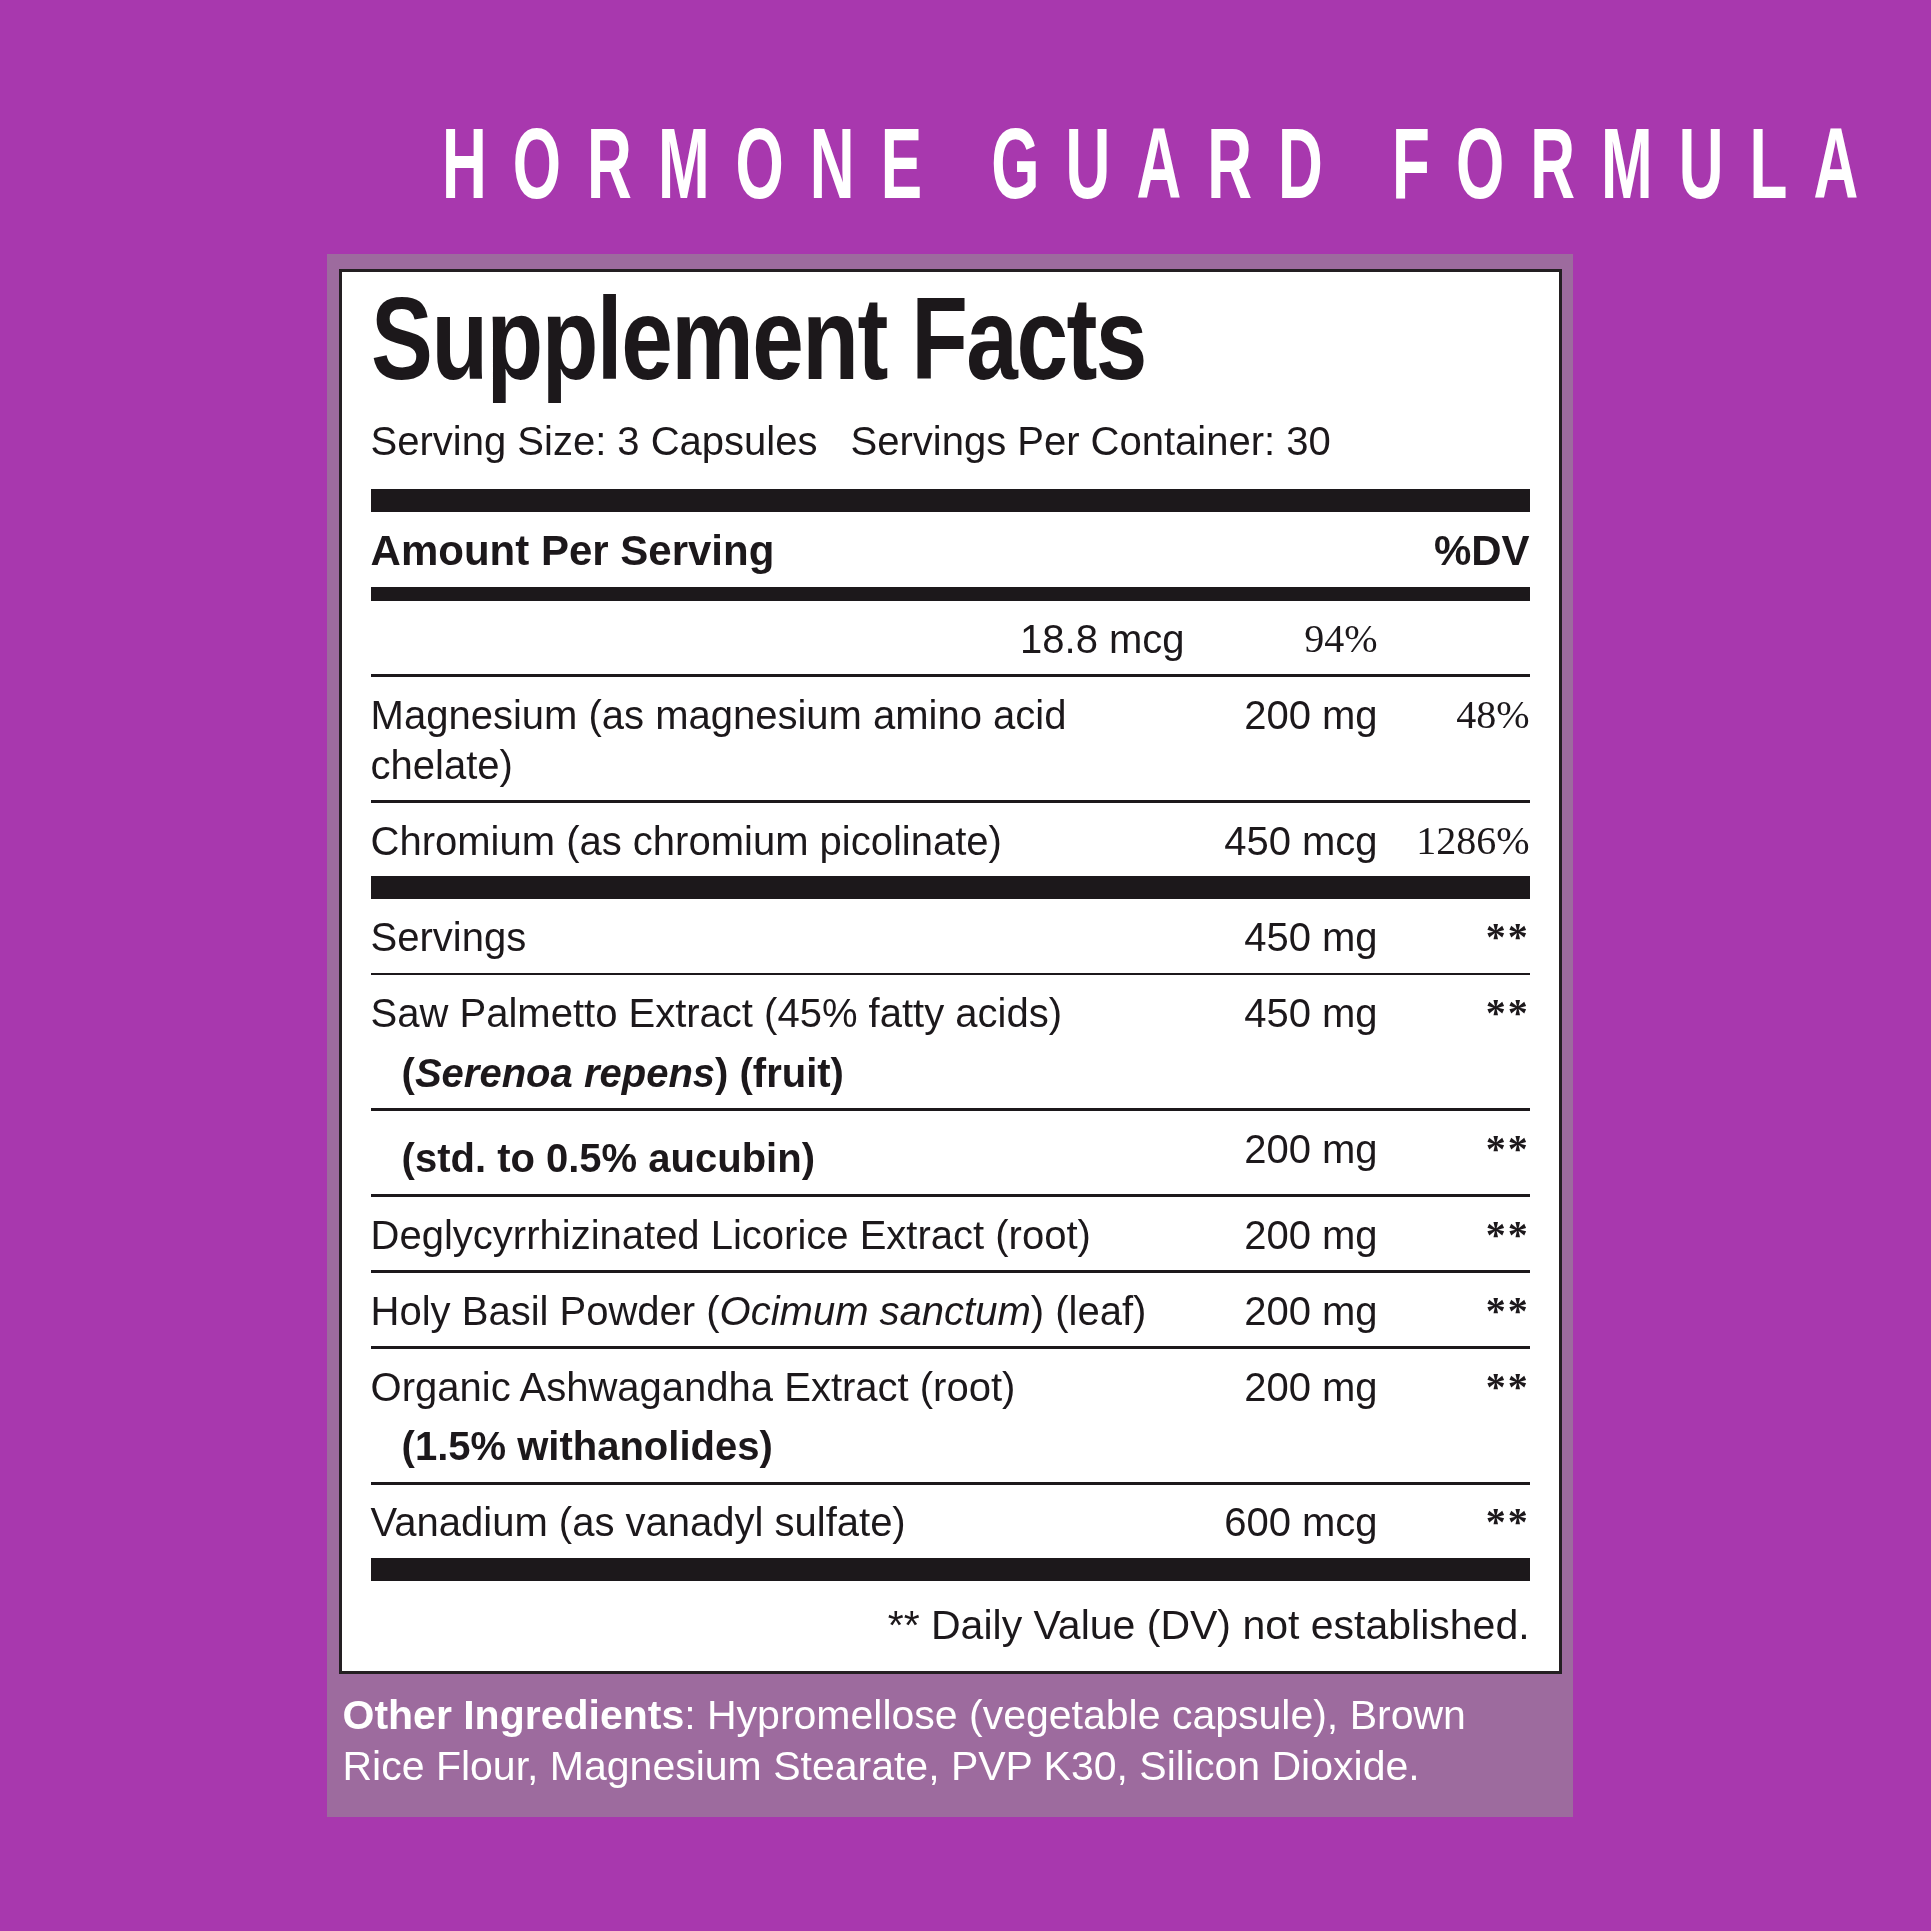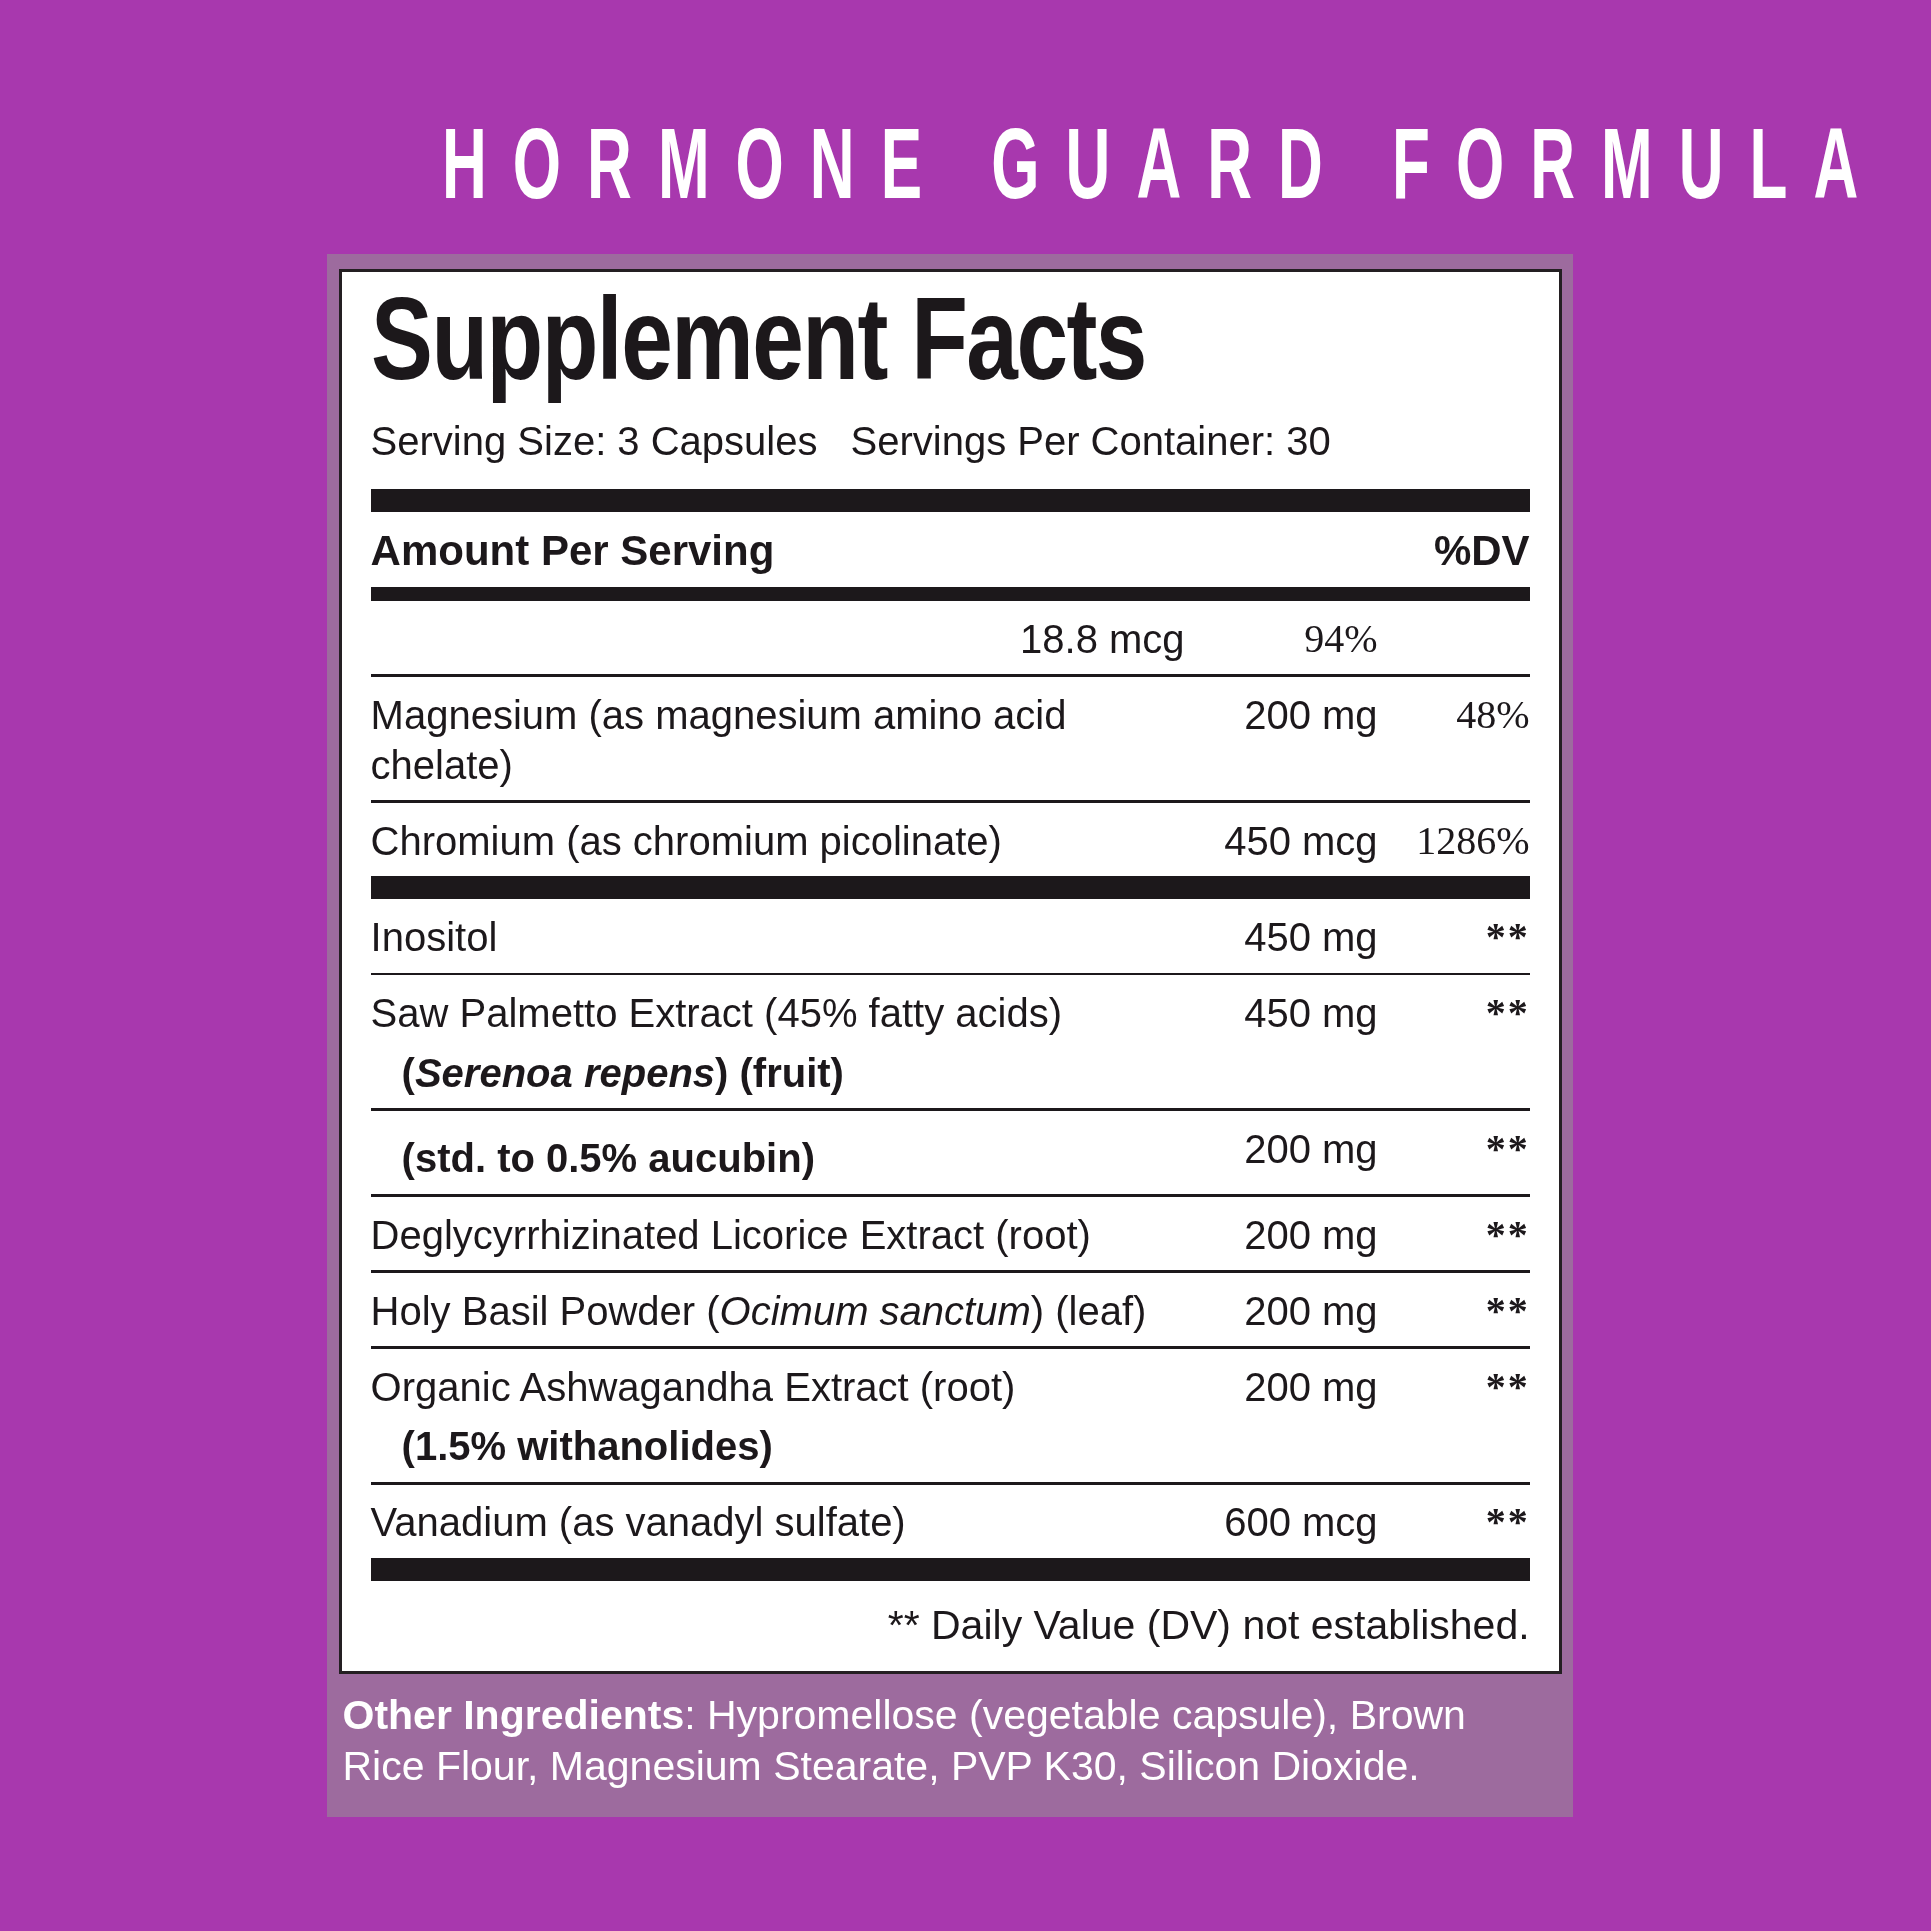--- a/index.html
+++ b/index.html
@@ -122,21 +122,21 @@
     <div class="cell name">
       <div class="line1"><span>Chromium (as chromium picolinate)</span></div>
 
     </div>
     <div class="cell amount">450 mcg</div>
     <div class="cell dv">1286%</div>
   </div>
         <div class="bar bar-thick mid"></div>
         <div class="row">
     <div class="cell name">
-      <div class="line1"><span>Inositol</span></div>
+      <div class="line1"><span>Servings</span></div>
 
     </div>
     <div class="cell amount">450 mg</div>
     <div class="cell dv stars">**</div>
   </div>
         <div class="bar rule"></div>
         <div class="row">
     <div class="cell name">
       <div class="line1"><span>Saw Palmetto Extract (45% fatty acids)</span></div>
       <div class="line2"><span>(</span><span class="it">Serenoa repens</span><span>) (fruit)</span></div>

